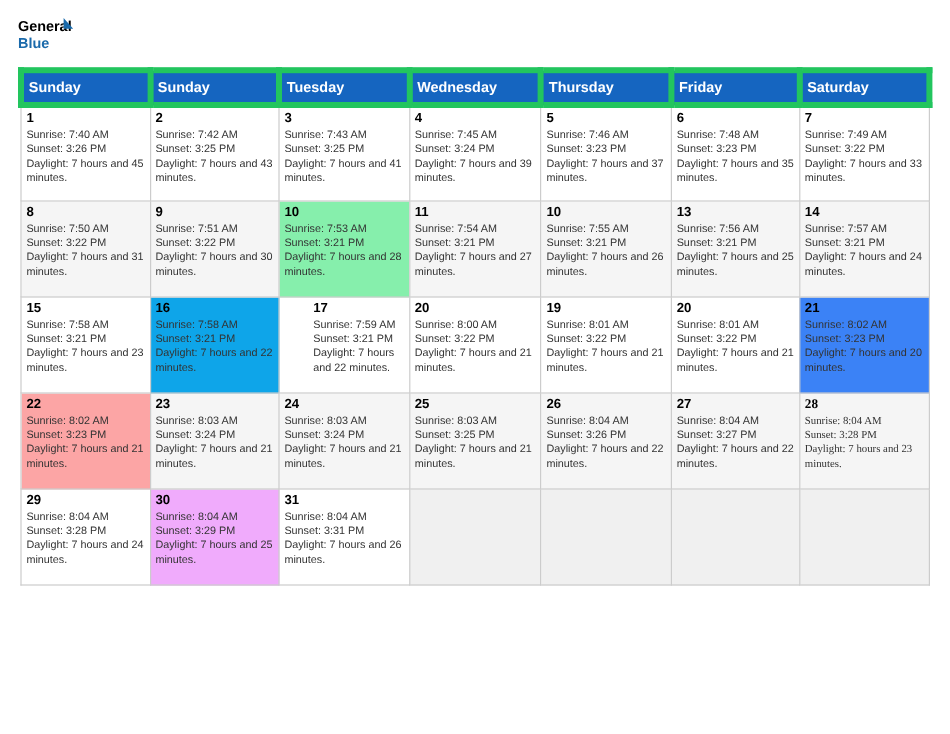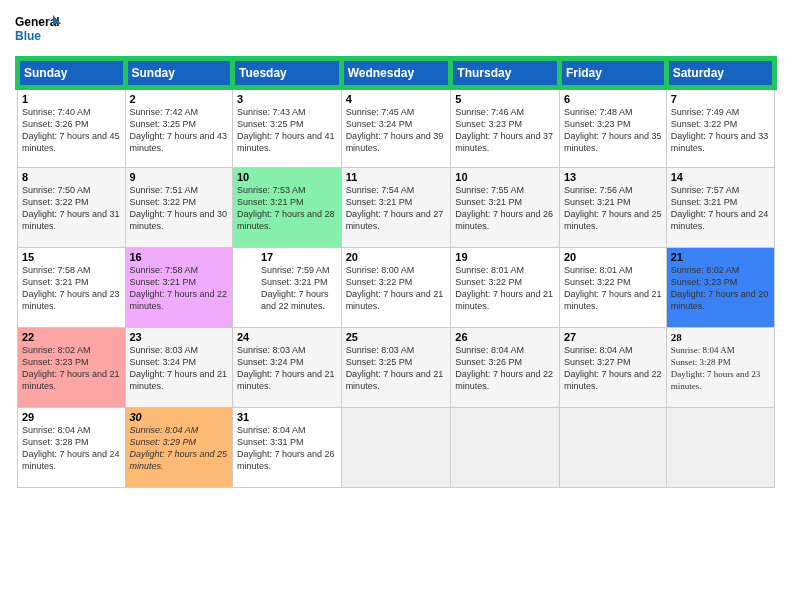--- a/index.html
+++ b/index.html
@@ -174,21 +174,21 @@
           <td style="background: rgb(245, 245, 245); margin-top: 22px;">
             <span class="day-num">14</span>
             <div class="day-info">Sunrise: 7:57 AM<br>Sunset: 3:21 PM<br>Daylight: 7 hours and 24 minutes.</div>
           </td>
         </tr>
         <tr>
           <td style="background: rgb(255, 255, 255);">
             <span class="day-num">15</span>
             <div class="day-info">Sunrise: 7:58 AM<br>Sunset: 3:21 PM<br>Daylight: 7 hours and 23 minutes.</div>
           </td>
-          <td style="background: #f0abfc;">
+          <td style="background: #0ea5e9;">
             <span class="day-num">16</span>
             <div class="day-info">Sunrise: 7:58 AM<br>Sunset: 3:21 PM<br>Daylight: 7 hours and 22 minutes.</div>
           </td>
           <td style="background: rgb(255, 255, 255); padding-left: 28px;">
             <span class="day-num">17</span>
             <div class="day-info">Sunrise: 7:59 AM<br>Sunset: 3:21 PM<br>Daylight: 7 hours and 22 minutes.</div>
           </td>
           <td style="background: rgb(255, 255, 255);">
             <span class="day-num">20</span>
             <div class="day-info">Sunrise: 8:00 AM<br>Sunset: 3:22 PM<br>Daylight: 7 hours and 21 minutes.</div>
@@ -234,21 +234,21 @@
           <td style="background: rgb(245, 245, 245); font-family: Liberation Serif, serif;">
             <span class="day-num">28</span>
             <div class="day-info">Sunrise: 8:04 AM<br>Sunset: 3:28 PM<br>Daylight: 7 hours and 23 minutes.</div>
           </td>
         </tr>
         <tr>
           <td style="background: rgb(255, 255, 255);">
             <span class="day-num">29</span>
             <div class="day-info">Sunrise: 8:04 AM<br>Sunset: 3:28 PM<br>Daylight: 7 hours and 24 minutes.</div>
           </td>
-          <td style="background: #fdba74; font-style: italic;">
+          <td style="background: #f0abfc;">
             <span class="day-num">30</span>
             <div class="day-info">Sunrise: 8:04 AM<br>Sunset: 3:29 PM<br>Daylight: 7 hours and 25 minutes.</div>
           </td>
           <td style="background: rgb(255, 255, 255);">
             <span class="day-num">31</span>
             <div class="day-info">Sunrise: 8:04 AM<br>Sunset: 3:31 PM<br>Daylight: 7 hours and 26 minutes.</div>
           </td>
           <td class="empty"></td>
           <td class="empty"></td>
           <td class="empty"></td>

